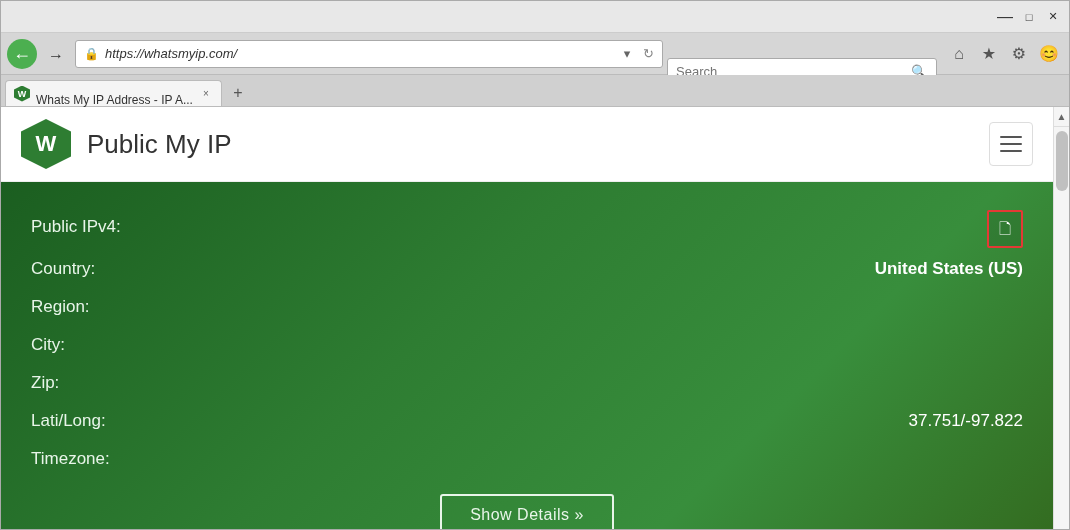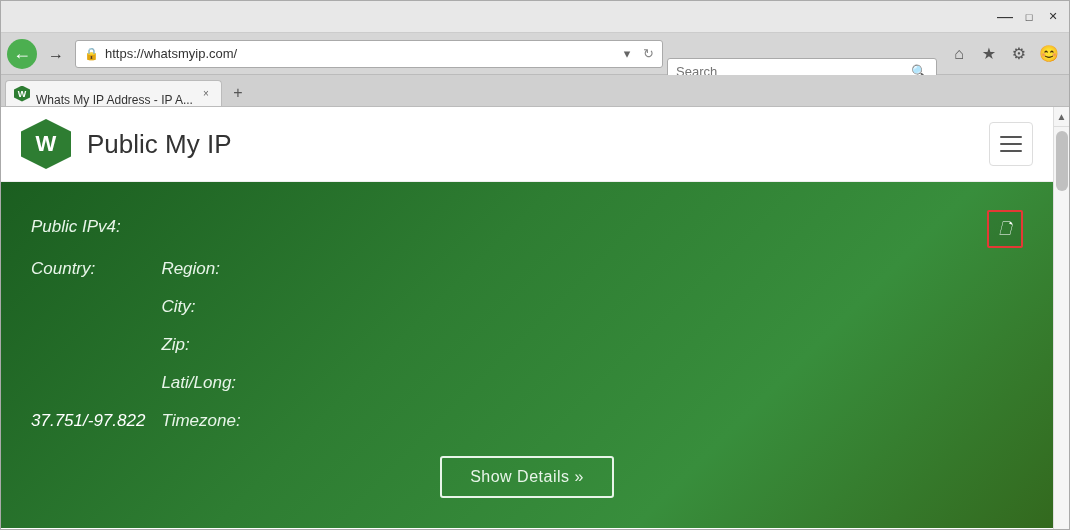--- a/index.html
+++ b/index.html
@@ -11,21 +11,21 @@
     
     .title-bar { height: 32px; background: #e8e8e8; display: flex; align-items: center; justify-content: flex-end; padding: 0 8px; gap: 8px; border-bottom: 1px solid #ccc; }
     .title-bar-btn { width: 16px; height: 16px; display: flex; align-items: center; justify-content: center; cursor: pointer; font-size: 11px; color: #333; }
     .title-bar-btn.minimize { font-size: 16px; line-height: 1; }
 
     
     .nav-bar { height: 42px; background: #d6d6d6; display: flex; align-items: center; padding: 0 6px; gap: 4px; border-bottom: 1px solid #bbb; }
     .nav-btn { width: 30px; height: 30px; border-radius: 50%; border: none; background: transparent; cursor: pointer; display: flex; align-items: center; justify-content: center; font-size: 16px; color: #333; }
     .nav-btn.back { background: #4caf50; color: white; font-size: 18px; }
     .address-bar { flex: 1; height: 28px; border: 1px solid #aaa; border-radius: 3px; background: #fff; display: flex; align-items: center; padding: 0 8px; gap: 6px; font-size: 13px; color: #333; }
-    .address-bar .url-text { flex: 1; }
+    .address-bar .url-text { flex: 1; font-style: italic; }
     .address-dropdown { width: 20px; text-align: center; cursor: pointer; color: #666; }
     .address-lock { color: #888; font-size: 12px; }
     .address-refresh { color: #888; cursor: pointer; }
     .search-bar { width: 270px; height: 28px; border: 1px solid #aaa; border-radius: 3px; background: #fff; display: flex; align-items: center; padding: 0 8px; gap: 6px; font-size: 13px; color: #999; margin-top: 36px; }
     .search-bar input { border: none; outline: none; flex: 1; font-size: 13px; color: #999; background: transparent; }
     .search-icon-btn { cursor: pointer; color: #666; font-size: 13px; }
     .nav-tools { display: flex; align-items: center; gap: 2px; margin-left: 4px; }
     .tool-btn { width: 28px; height: 28px; display: flex; align-items: center; justify-content: center; cursor: pointer; font-size: 16px; color: #555; border-radius: 3px; }
 
     
@@ -45,21 +45,21 @@
 
     
     .site-header { display: flex; align-items: center; padding: 12px 20px; background: #fff; border-bottom: 1px solid #eee; }
     .site-logo { width: 50px; height: 50px; background: #2e7d32; clip-path: polygon(50% 0%, 100% 25%, 100% 75%, 50% 100%, 0% 75%, 0% 25%); display: flex; align-items: center; justify-content: center; color: white; font-size: 22px; font-weight: bold; flex-shrink: 0; }
     .site-title { font-size: 26px; color: #333; margin-left: 16px; font-weight: normal; flex: 1; }
     .hamburger-btn { width: 44px; height: 44px; border: 1px solid #ddd; border-radius: 4px; display: flex; flex-direction: column; align-items: center; justify-content: center; gap: 5px; cursor: pointer; background: #fff; }
     .hamburger-line { width: 22px; height: 2px; background: #555; border-radius: 1px; }
 
     
     .ip-panel { background: linear-gradient(135deg, #1b5e20 0%, #2e7d32 40%, #388e3c 70%, #33691e 100%); padding: 28px 30px 30px; color: #fff; position: relative; min-height: 280px; }
-    .ip-grid { display: grid; grid-template-columns: auto 1fr; gap: 4px 16px; font-size: 17px; line-height: 2; font-style: italic; }
+    .ip-grid { display: grid; grid-template-columns: auto 1fr; gap: 4px 24px; font-size: 17px; line-height: 2; }
     .ip-label { color: #e8f5e9; font-weight: normal; }
     .ip-value { text-align: right; color: #fff; }
     .ip-value.right { text-align: right; }
     .ip-address-box { display: inline-flex; align-items: center; gap: 8px; border: 2px solid #e53935; padding: 2px 10px; border-radius: 2px; background: rgba(0,0,0,0.1); }
     .copy-icon { font-size: 15px; cursor: pointer; }
     .show-details-btn { display: block; margin: 18px auto 0; background: transparent; border: 2px solid #e8f5e9; color: #e8f5e9; padding: 10px 28px; font-size: 16px; cursor: pointer; border-radius: 3px; letter-spacing: 0.5px; }
   </style>
 </head>
 <body>
 
@@ -121,20 +121,21 @@
         <div class="ip-grid">
 
           <div class="ip-label">Public IPv4:</div>
           <div class="ip-value right">
             <div class="ip-address-box">
               <span class="copy-icon">🗋</span>
             </div>
           </div>
 
           <div class="ip-label">Country:</div>
+          <div class="ip-value right"><strong>United States (US)</strong></div>
 
           <div class="ip-label">Region:</div>
           <div class="ip-value right"></div>
 
           <div class="ip-label">City:</div>
           <div class="ip-value right"></div>
 
           <div class="ip-label">Zip:</div>
           <div class="ip-value right"></div>
 

